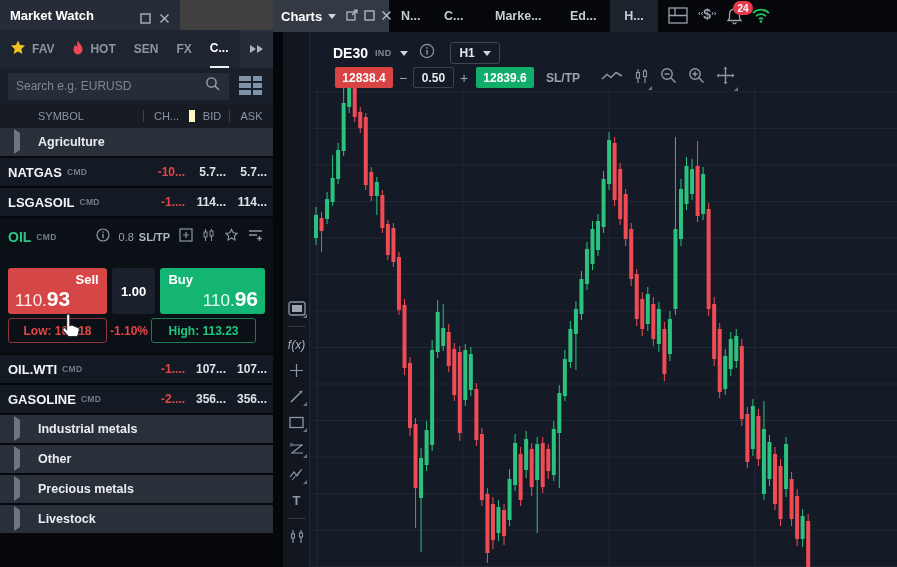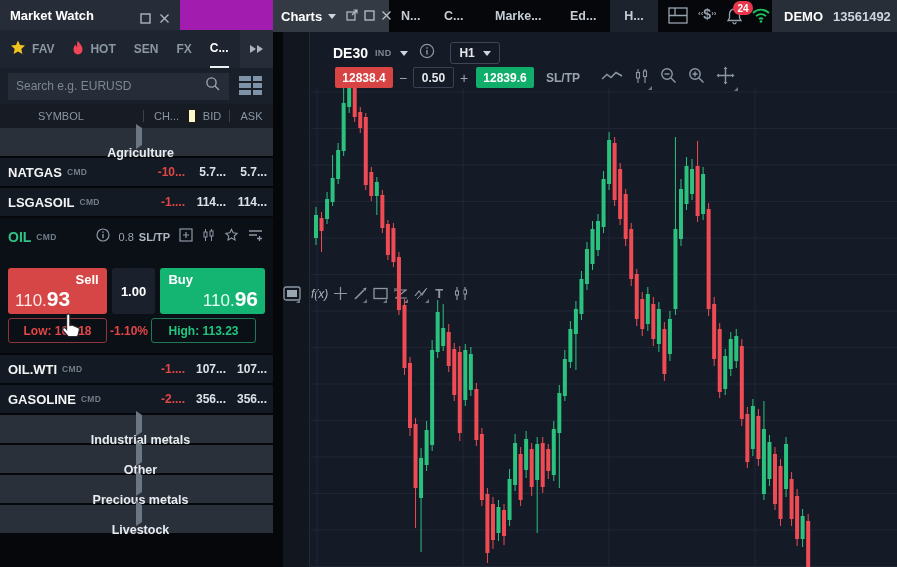--- a/index.html
+++ b/index.html
@@ -4,41 +4,41 @@
 <style>
   * { margin:0; padding:0; box-sizing:border-box; }
   html,body { background:#000; }
   .app {
     position:relative; width:897px; height:567px; overflow:hidden;
     background:#05070a; font-family:"Liberation Sans", sans-serif;
     color:#e8ebef; -webkit-font-smoothing:antialiased;
   }
   
   .left-panel { position:absolute; left:0; top:0; width:273px; height:567px; background:#05070a; }
-  .mw-titlebar { height:30px; background:#a21caf; }
+  .mw-titlebar { height:30px; background:#404040; }
   .mw-titletab { width:180px; height:30px; background:#272d38; display:flex; align-items:center; padding:0 10px; gap:8px; }
   .mw-title { font-size:13px; font-weight:bold; color:#fff; flex:1; }
   .win-ico { width:11px; height:11px; display:inline-block; position:relative; }
   .mw-tabs { height:38px; background:#1f2530; display:flex; align-items:center; padding-left:10px; position:relative; }
   .mw-tab { display:flex; align-items:center; gap:6px; font-size:12px; font-weight:bold; color:#8b96a3; margin-right:18px; height:100%; cursor:pointer; }
   .mw-tab.active { color:#fff; border-bottom:2px solid #eef1f4; }
   .mw-more { position:absolute; right:0; top:0; width:33px; height:38px; background:#272d38; display:flex; align-items:center; justify-content:center; }
   .tri-r { width:0; height:0; border-top:4px solid transparent; border-bottom:4px solid transparent; border-left:6px solid #aab4c0; }
   .mw-search-row { height:36px; background:#1a202a; display:flex; align-items:center; padding:0 8px; gap:10px; }
   .mw-search { flex:1; height:27px; background:#262d38; display:flex; align-items:center; padding:0 8px; }
   .mw-search-ph { flex:1; font-size:12px; color:#7d8794; }
   .grid-ico { width:26px; height:20px; display:grid; grid-template-columns:12px 9px; grid-template-rows:5px 5px 5px; gap:2px; }
   .grid-ico i { background:#7e93a7; display:block; }
   .mw-cols { height:24px; background:#161b24; display:flex; align-items:center; font-size:11px; color:#8b96a3; }
   .mw-cols .c-sym { flex:1; padding-left:38px; }
   .mw-cols .c { width:44px; text-align:center; border-left:1px solid #39414d; }
   .mw-cols .c2 { width:40px; text-align:center; border-left:6px solid #fef9c3; }
   .mw-cols .c3 { width:46px; text-align:center; border-left:1px solid #39414d; }
   .mw-rows { background:#05070a; }
-  .row-group { height:28px; margin-bottom:2px; background:#2a303a; display:flex; align-items:center; cursor:pointer;flex-direction:column; }
+  .row-group { height:28px; margin-bottom:2px; background:#2a303a; display:flex; align-items:center; cursor:pointer; }
   .row-group .chev { margin-left:14px; width:16px; }
   .row-group .glabel { font-size:12.5px; font-weight:bold; color:#e9edf1; margin-left:8px; }
   .chev-r { width:0;height:0;border-top:4px solid transparent;border-bottom:4px solid transparent;border-left:6px solid #6b7685; }
   .chev-d { width:0;height:0;border-left:4px solid transparent;border-right:4px solid transparent;border-top:6px solid #6b7685; }
   .row-sym { height:28px; margin-bottom:2px; background:#141a23; display:flex; align-items:center; padding:0 6px 0 8px; cursor:pointer; }
   .sym-name { font-size:13px; font-weight:bold; color:#f2f4f6; }
   .sym-badge { font-size:8.5px; color:#727d8a; font-weight:bold; margin-left:5px; letter-spacing:.3px; }
   .row-sym .sp { flex:1; }
   .v-ch { width:46px; text-align:right; font-size:12px; font-weight:bold; color:#e24747; }
   .v-bid,.v-ask { width:41px; text-align:right; font-size:12px; font-weight:bold; color:#dde2e8; }
@@ -73,21 +73,21 @@
   .tb-tab { position:absolute; top:0; height:32px; display:flex; align-items:center; font-size:12.5px; font-weight:bold; color:#c7cdd4; cursor:pointer; }
   .tb-tab.hbg { background:#1c232c; justify-content:center; }
   .tb-ico { position:absolute; top:7px; color:#98a2ae; cursor:pointer; }
   .badge { position:absolute; left:460px; top:1px; min-width:20px; height:14px; background:#e8364a; border-radius:8px; color:#fff; font-size:10px; font-weight:bold; display:flex; align-items:center; justify-content:center; padding:0 4px; z-index:3; }
   .demo-box { position:absolute; left:499px; top:0; width:125px; height:32px; background:#272e38; display:flex; align-items:center; padding-left:12px; gap:10px; }
   .demo-lbl { font-size:13px; font-weight:bold; color:#fff; }
   .demo-num { font-size:13px; font-weight:bold; color:#cfd5dc; }
   
   .chart-area { position:absolute; left:10px; top:32px; width:614px; height:535px; background:#151b26; }
   .draw-bar { position:absolute; left:0; top:0; width:27px; height:535px; background:#12161f; border-right:1px solid #232a37; }
-  .draw-stack { position:absolute; left:0; top:251px; width:27px; display:flex; flex-direction:row; align-items:center; gap:5px; }
+  .draw-stack { position:absolute; left:0; top:266px; width:27px; display:flex; flex-direction:column; align-items:center; gap:5px; }
   .dtool { width:22px; height:21px; display:flex; align-items:center; justify-content:center; color:#8d98a6; position:relative; cursor:pointer; }
   .dtool.fx { font-size:12px; font-style:italic; color:#aab3bf; }
   .dtool.tt { font-size:13px; color:#8d98a6; font-weight:bold; }
   .dtool .corner { position:absolute; right:1px; bottom:1px; width:0; height:0; border-left:4px solid transparent; border-bottom:4px solid #6c7684; }
   .ddiv { width:18px; height:1px; background:#2c3442; margin:2px 0; }
   .chart-head { position:absolute; left:50px; top:10px; display:flex; align-items:center; gap:7px; }
   .ch-sym { font-size:14px; font-weight:bold; color:#fff; }
   .ch-badge { font-size:9px; font-weight:bold; color:#7f8896; letter-spacing:.3px; }
   .tf-box { border:1px solid #3c4656; border-radius:3px; height:22px; padding:0 8px; display:flex; align-items:center; gap:6px; font-size:12px; font-weight:bold; color:#e3e7ec; margin-left:8px; cursor:pointer; }
   .trade-row { position:absolute; left:52px; top:34px; display:flex; align-items:center; gap:0; }
@@ -373,24 +373,20 @@
       </span>
       <span class="badge">24</span>
       <span class="tb-ico" style="left:478px;">
         <svg width="20" height="16" viewBox="0 0 20 16">
             <path d="M2 6 C6.4 1.6 13.6 1.6 18 6" fill="none" stroke="#1fc35f" stroke-width="1.8"></path>
             <path d="M5 9.2 C7.8 6.5 12.2 6.5 15 9.2" fill="none" stroke="#1fc35f" stroke-width="1.8"></path>
             <path d="M8 12.2 C9.1 11.1 10.9 11.1 12 12.2" fill="none" stroke="#1fc35f" stroke-width="1.8"></path>
             <circle cx="10" cy="14.5" r="1.3" fill="#1fc35f"></circle>
           </svg>
       </span>
-      <div class="demo-box">
-        <span class="demo-lbl">DEMO</span>
-        <span class="demo-num">13561492</span>
-      </div>
     </div>
 
     <div class="chart-area">
 
       <div class="draw-bar">
         <div class="draw-stack">
           <span class="dtool">
             <svg width="18" height="15" viewBox="0 0 18 15">
                 <rect x="1" y="1" width="16" height="13" rx="2" fill="none" stroke="#8d98a6" stroke-width="1.3"></rect>
                 <rect x="4" y="4" width="10" height="7" fill="#9aa5b2"></rect>

